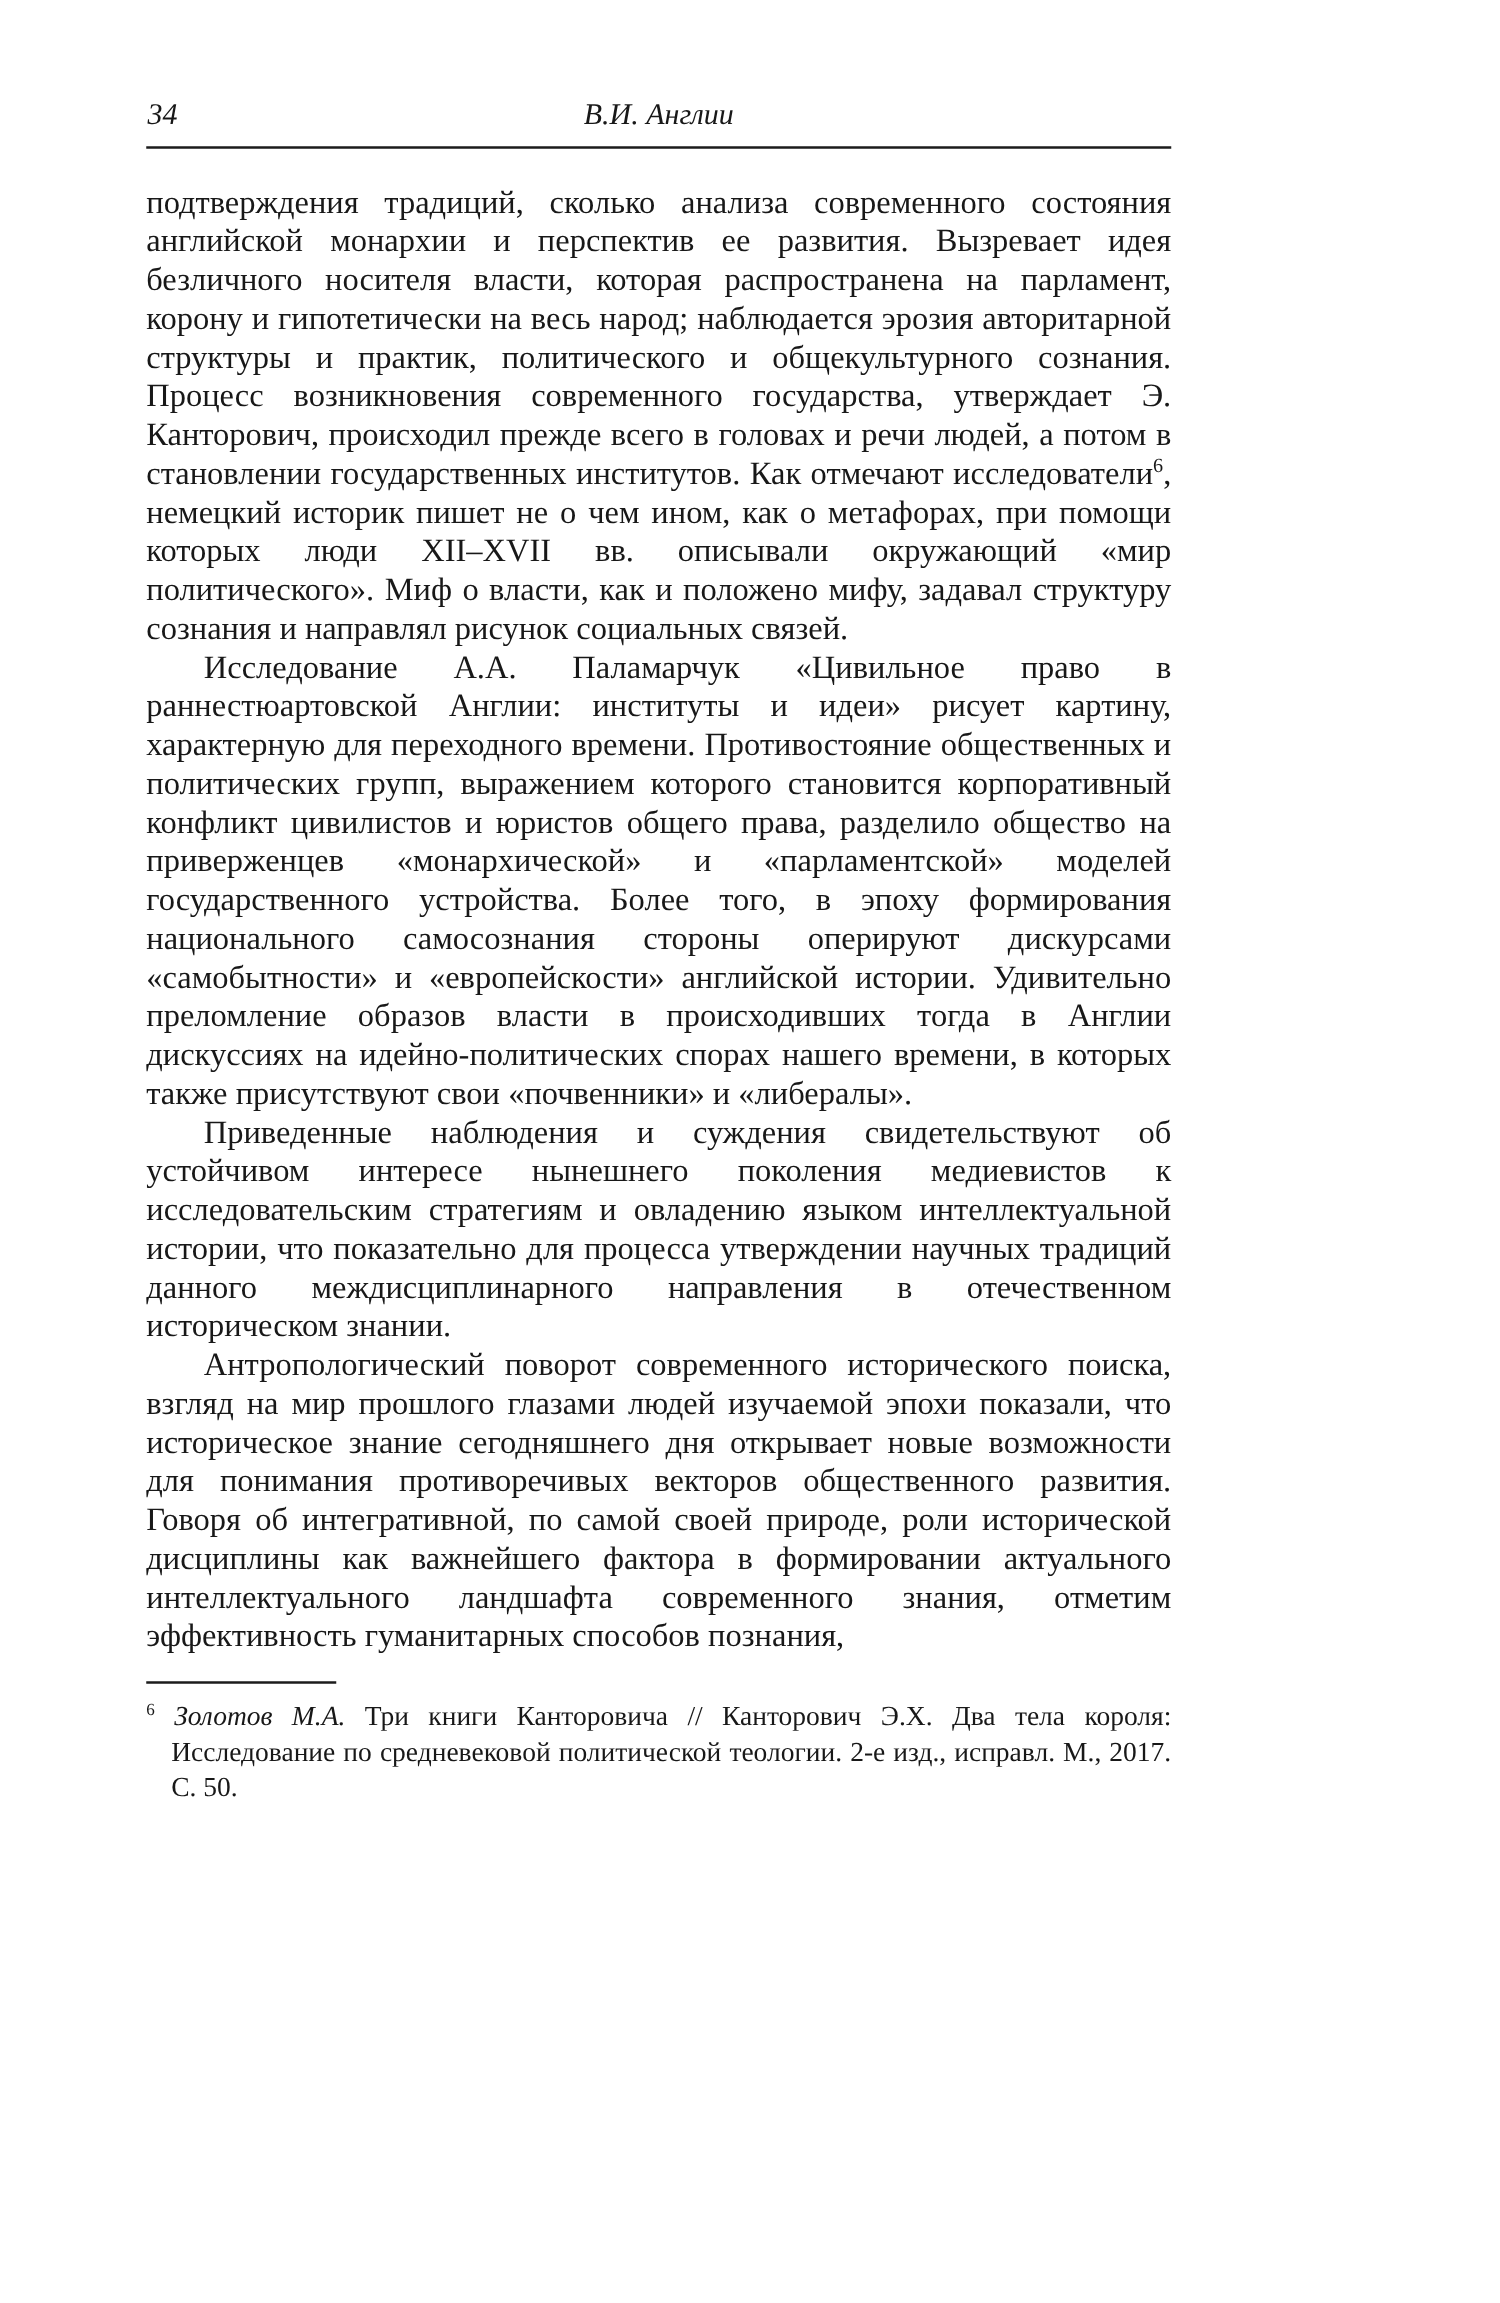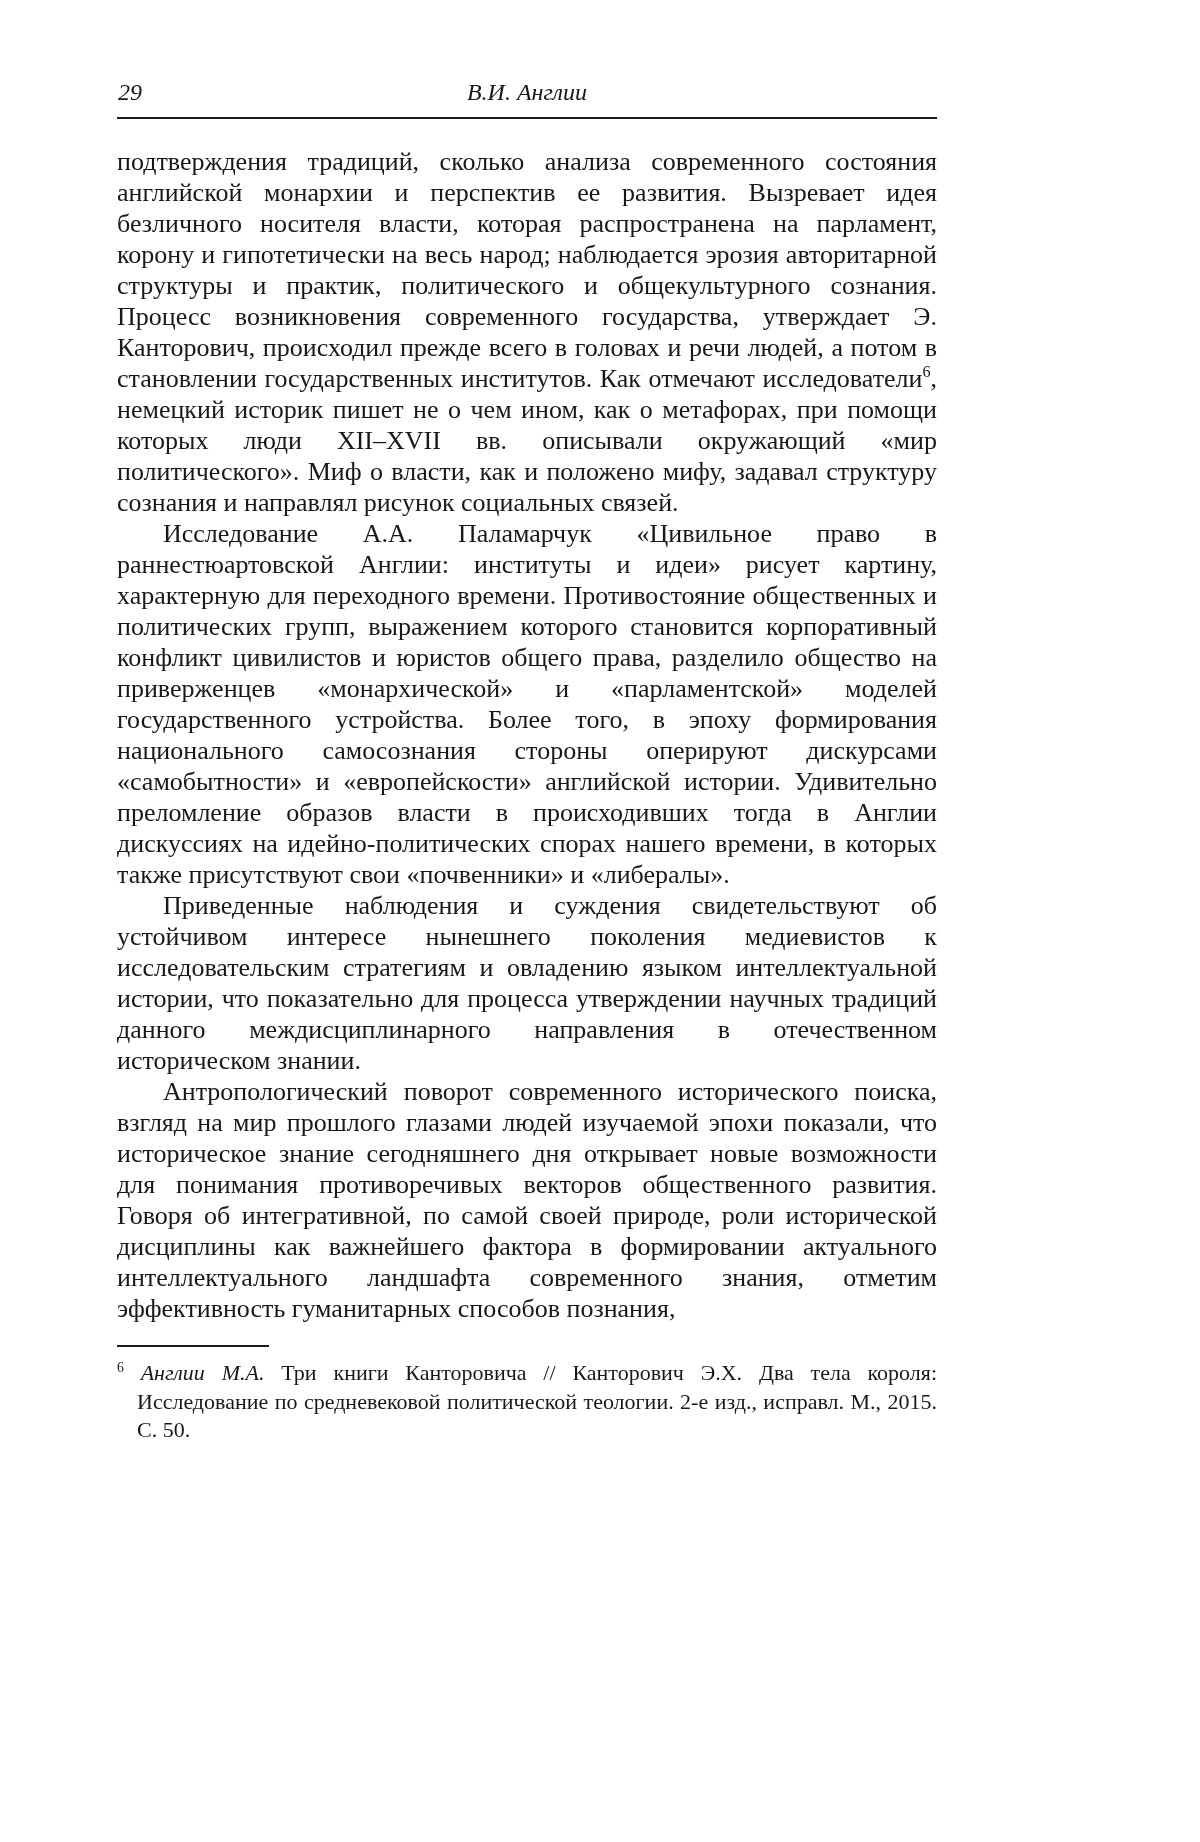--- a/index.html
+++ b/index.html
@@ -67,29 +67,29 @@
     hyphens: auto;
   }
   .fn-author { font-style: italic; }
 </style>
 </head>
 <body>
 
 <div class="page">
 
   <header class="running-head">
-    <span class="page-num">29</span>
+    <span class="page-num">34</span>
     <span class="running-title">В.И. Англии</span>
   </header>
 
   <main class="body-text">
     <p class="para no-indent"><span>подтверждения традиций, сколько анализа современного состояния английской монархии и перспектив ее развития. Вызревает идея безличного носителя власти, которая распространена на парламент, корону и гипотетически на весь народ; наблюдается эрозия авторитарной структуры и практик, политического и общекультурного сознания. Процесс возникновения современного государства, утверждает Э. Канторович, происходил прежде всего в головах и речи людей, а потом в становлении государственных институтов. Как отмечают исследователи</span><sup class="fn-ref">6</sup><span>, немецкий историк пишет не о чем ином, как о метафорах, при помощи которых люди XII–XVII вв. описывали окружающий «мир политического». Миф о власти, как и положено мифу, задавал структуру сознания и направлял рисунок социальных связей.</span></p>
     <p class="para">Исследование А.А. Паламарчук «Цивильное право в раннестюартовской Англии: институты и идеи» рисует картину, характерную для переходного времени. Противостояние общественных и политических групп, выражением которого становится корпоративный конфликт цивилистов и юристов общего права, разделило общество на приверженцев «монархической» и «парламентской» моделей государственного устройства. Более того, в эпоху формирования национального самосознания стороны оперируют дискурсами «самобытности» и «европейскости» английской истории. Удивительно преломление образов власти в происходивших тогда в Англии дискуссиях на идейно-политических спорах нашего времени, в которых также присутствуют свои «почвенники» и «либералы».</p>
     <p class="para">Приведенные наблюдения и суждения свидетельствуют об устойчивом интересе нынешнего поколения медиевистов к исследовательским стратегиям и овладению языком интеллектуальной истории, что показательно для процесса утверждении научных традиций данного междисциплинарного направления в отечественном историческом знании.</p>
     <p class="para">Антропологический поворот современного исторического поиска, взгляд на мир прошлого глазами людей изучаемой эпохи показали, что историческое знание сегодняшнего дня открывает новые возможности для понимания противоречивых векторов общественного развития. Говоря об интегративной, по самой своей природе, роли исторической дисциплины как важнейшего фактора в формировании актуального интеллектуального ландшафта современного знания, отметим эффективность гуманитарных способов познания,</p>
   </main>
 
   <footer class="footnote-area">
     <div class="footnote-rule"></div>
-    <p class="footnote"><sup class="fn-marker">6</sup> <span class="fn-author">Англии М.А.</span> <span>Три книги Канторовича // Канторович Э.Х. Два тела короля: Исследование по средневековой политической теологии. 2-е изд., исправл. М., 2015. С. 50.</span></p>
+    <p class="footnote"><sup class="fn-marker">6</sup> <span class="fn-author">Золотов М.А.</span> <span>Три книги Канторовича // Канторович Э.Х. Два тела короля: Исследование по средневековой политической теологии. 2-е изд., исправл. М., 2017. С. 50.</span></p>
   </footer>
 
 </div>
 
 </body></html>

